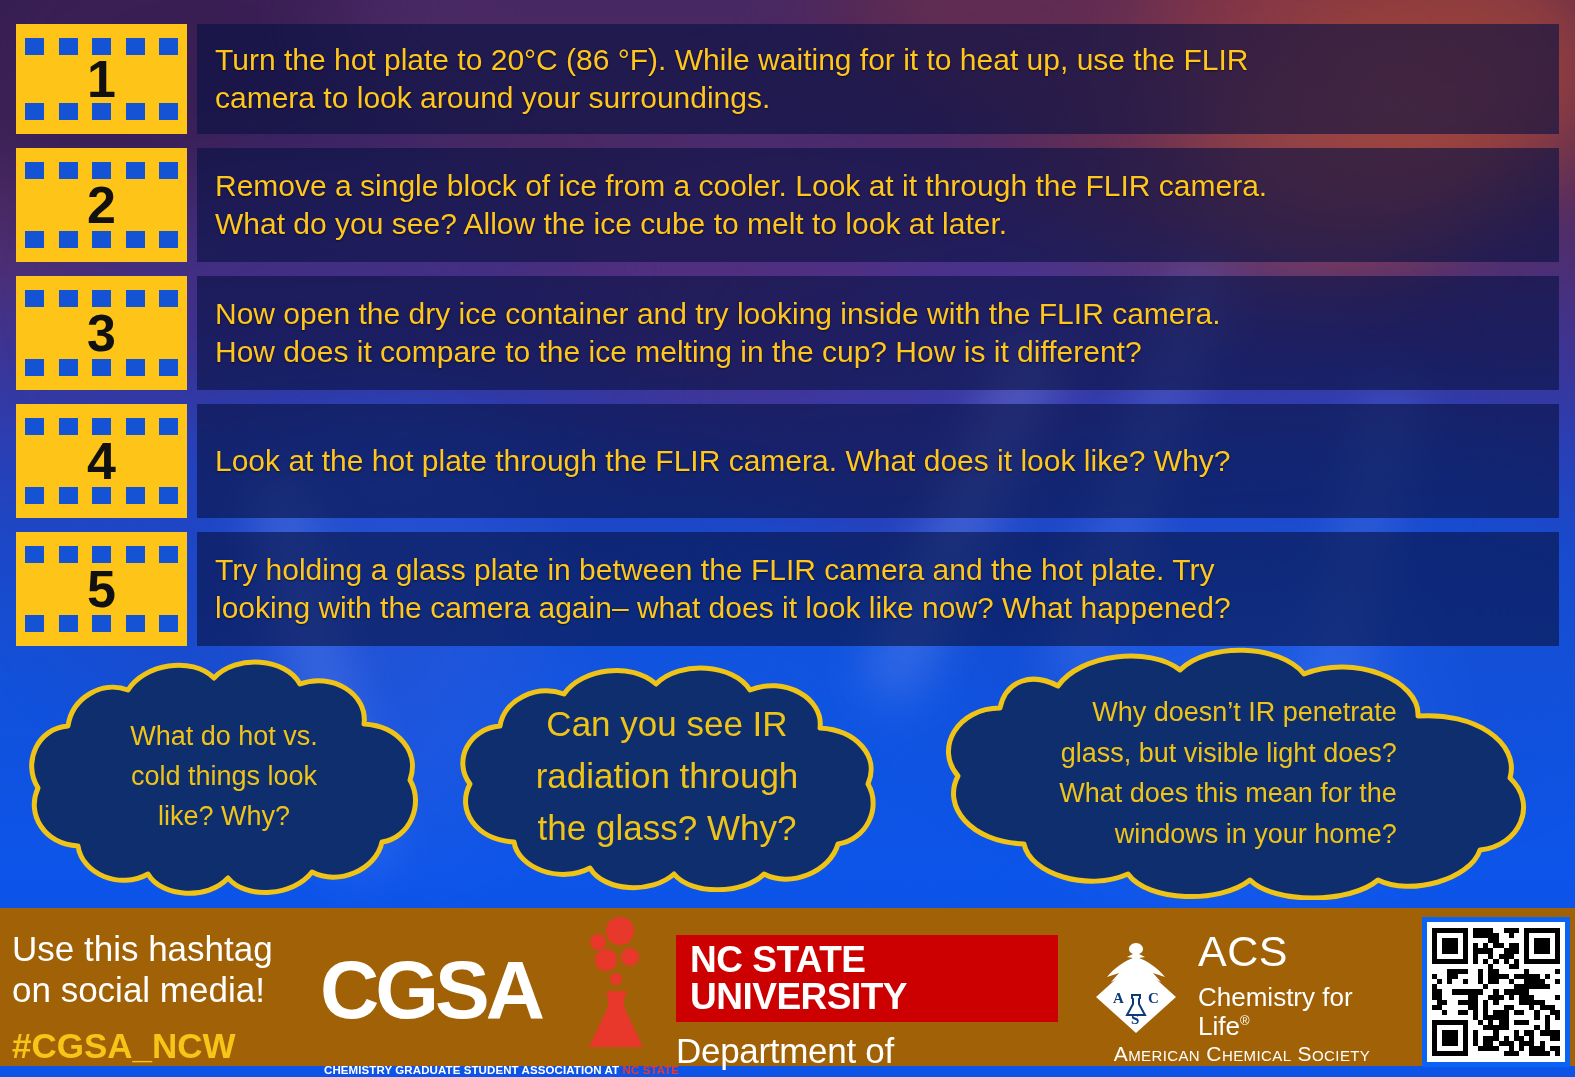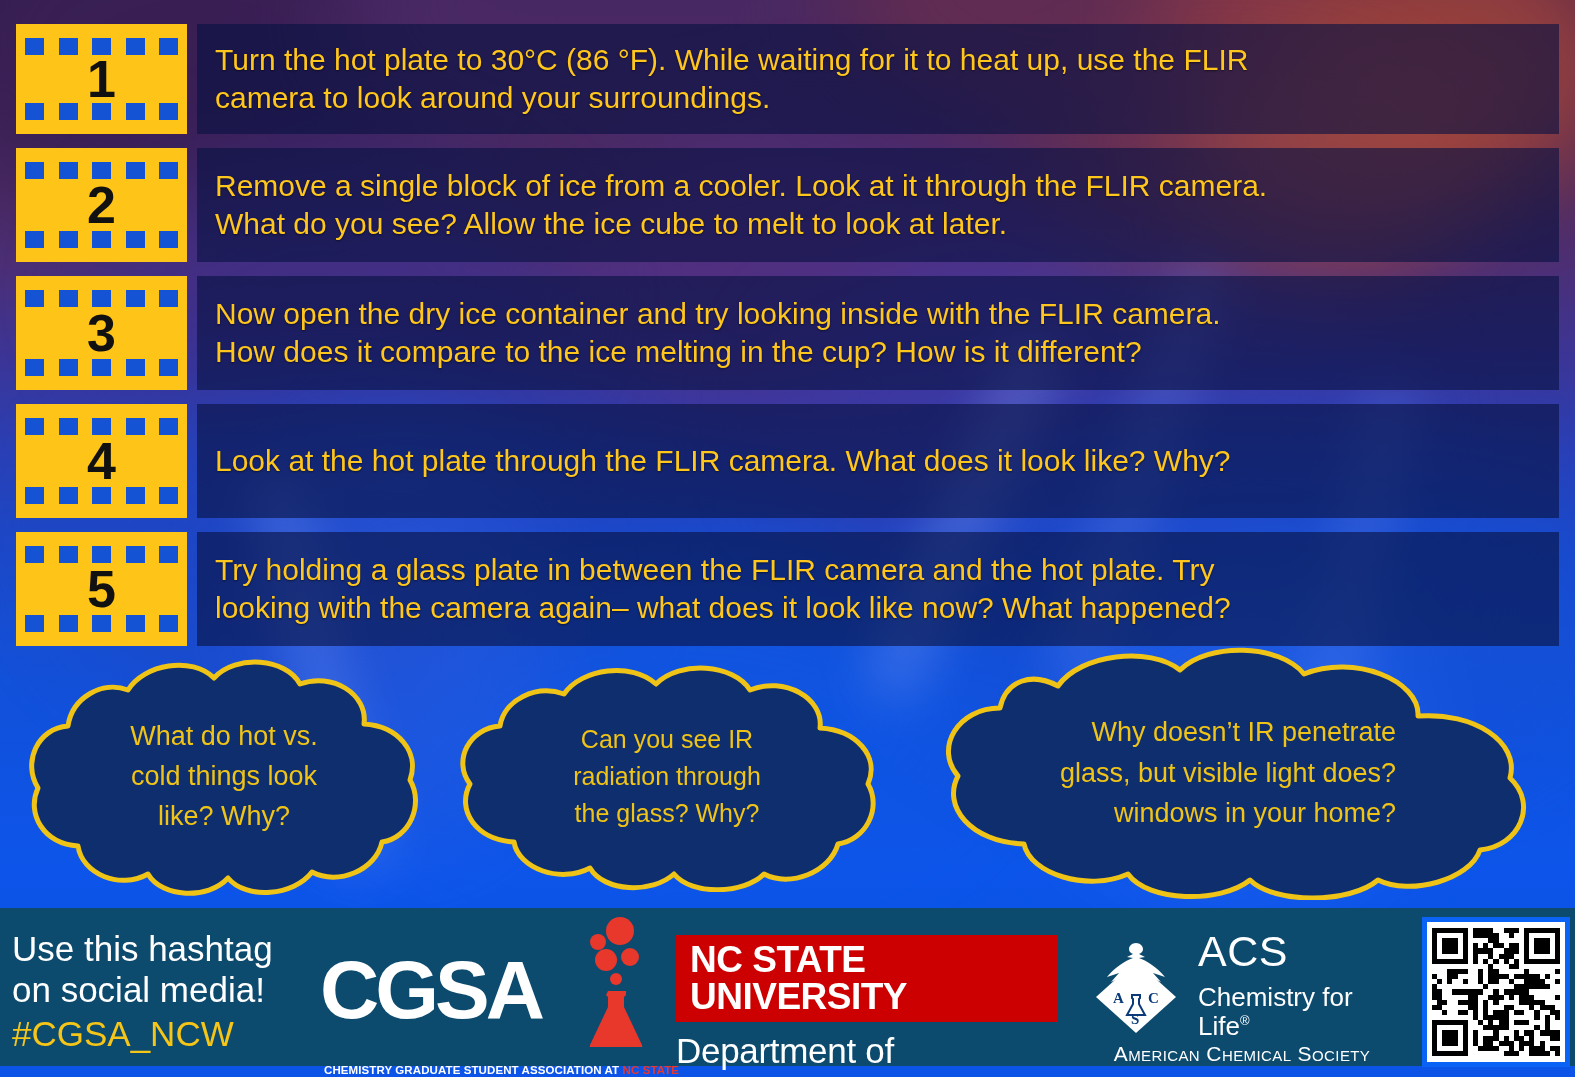--- a/index.html
+++ b/index.html
@@ -136,57 +136,57 @@
     display:flex;
     align-items:center;
     justify-content:center;
   }
   .cloud svg { position:absolute; inset:0; width:100%; height:100%; }
   .cloud-text {
     position:relative;
     z-index:2;
     color:#F0C417;
     text-align:center;
-    font-size:25px;
+    font-size:35px;
     line-height:1.48;
     padding:0 34px;
   }
   .cloud-text span { display:block; }
   #cloud-1 { left:24px;  top:4px;  width:400px; height:246px; }
   #cloud-1 .cloud-text { font-size:27px; }
   #cloud-2 { left:452px; top:10px; width:430px; height:232px; }
   #cloud-3 { left:908px; top:-4px; width:640px; height:254px; }
   #cloud-3 .cloud-text { font-size:27px; line-height:1.5;text-align:right; }
 
   
   #footer {
     position:absolute;
     left:0; top:908px;
     width:1575px; height:158px;
-    background:#0c4a6e;
+    background:#a16207;
     display:flex;
     align-items:center;
   }
   .hashtag-block {
     position:absolute;
     left:12px; top:20px;
     width:300px;
     line-height:1.18;
   }
   .ht-line {
     color:#FFFFFF;
     font-size:35px;
     display:block;
   }
   .ht-tag {
     color:#F5C518;
     font-size:35px;
-    font-weight:normal;
+    font-weight:bold;
     display:block;
-    margin-top:2px;
+    margin-top:14px;
   }
 
   
   #cgsa-logo {
     position:absolute;
     left:320px; top:925px;
     width:330px; height:152px;
   }
   .cgsa-word {
     position:absolute;
@@ -315,21 +315,21 @@
         <div class="badge-num">1</div>
         <div class="perf bot">
           <i></i>
             <i></i>
             <i></i>
             <i></i>
             <i></i>
         </div>
       </div>
       <div class="step-text">
-        <span>Turn the hot plate to 30°C (86 °F). While waiting for it to heat up, use the FLIR</span>
+        <span>Turn the hot plate to 20°C (86 °F). While waiting for it to heat up, use the FLIR</span>
         <span>camera to look around your surroundings.</span>
       </div>
     </div>
 
     <div class="step-row" id="row-2">
       <div class="badge">
         <div class="perf top">
           <i></i>
             <i></i>
             <i></i>
@@ -462,20 +462,21 @@
         <path d="M150,40 C172,8 242,0 272,24 C300,-4 372,-2 396,28
                  C446,8 512,34 510,70 C566,66 612,96 602,132
                  C630,158 612,200 572,204 C562,234 502,250 470,234
                  C442,258 366,258 342,234 C312,258 240,256 220,228
                  C180,246 122,228 116,198 C62,196 34,160 50,130
                  C26,102 50,62 92,62 C98,34 124,26 150,40 Z" fill="#0E2E6E" stroke="#F0C417" stroke-width="5" stroke-linejoin="round"></path>
       </svg>
       <div class="cloud-text">
         <span>Why doesn’t IR penetrate</span>
         <span>glass, but visible light does?</span>
+        <span>What does this mean for the</span>
         <span>windows in your home?</span>
       </div>
     </div>
   </div>
 
   <div id="footer">
 
     <div class="hashtag-block">
       <span class="ht-line">Use this hashtag</span>
       <span class="ht-line">on social media!</span>

